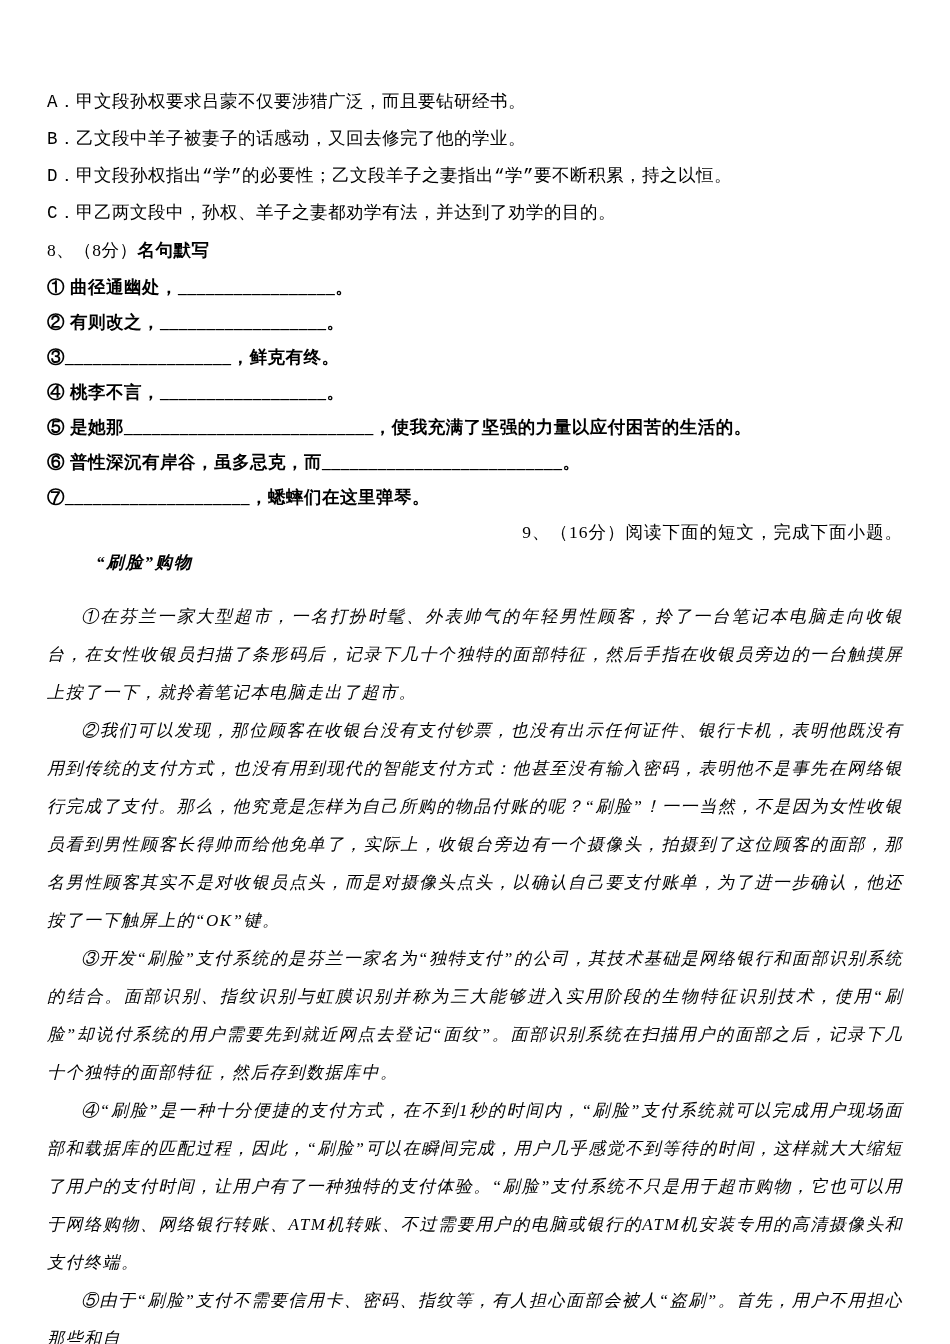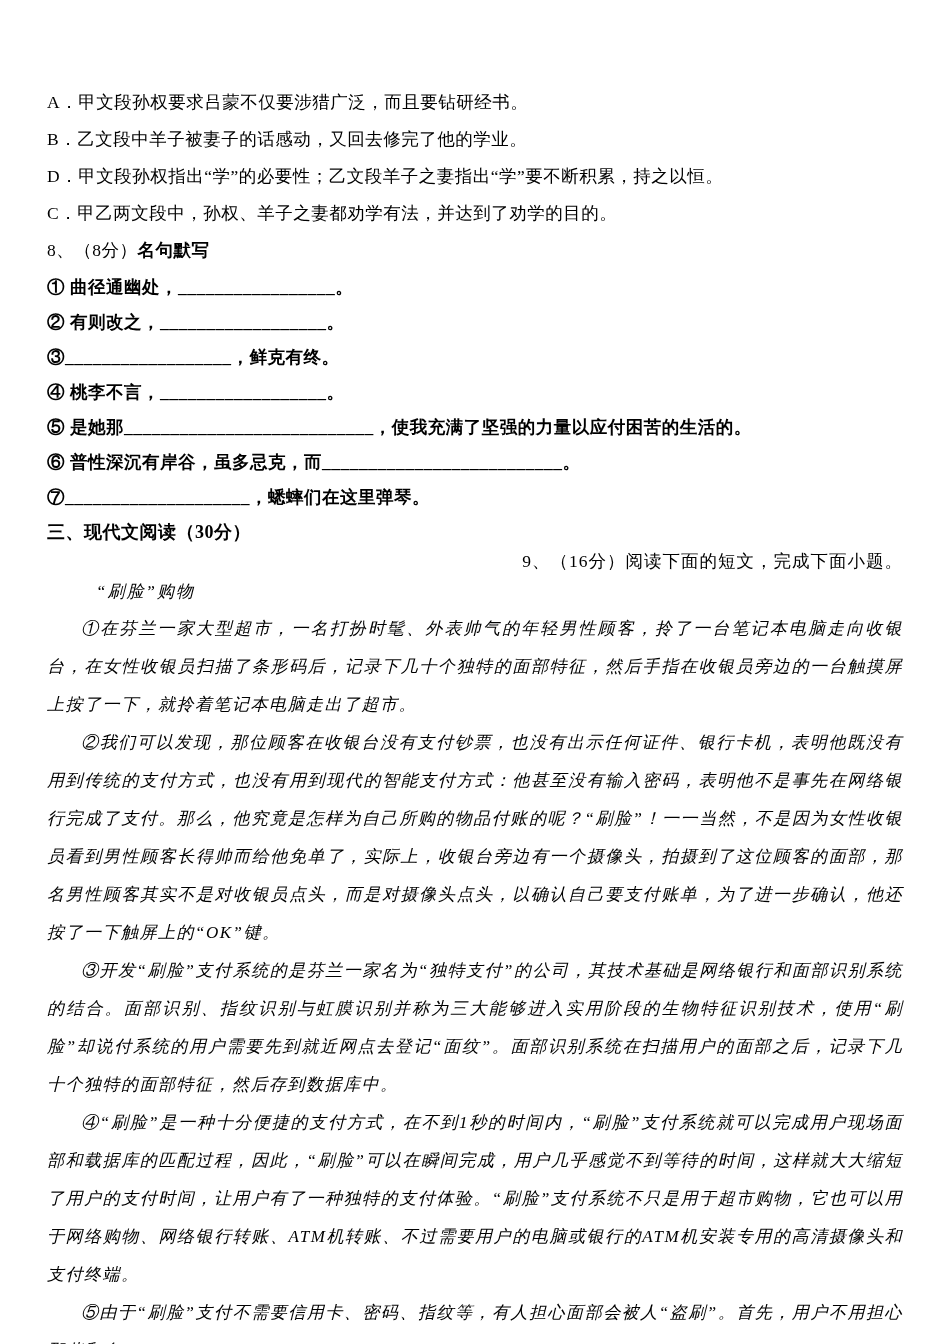--- a/index.html
+++ b/index.html
@@ -19,20 +19,21 @@
     color: #000000;
   }
   
   .options-block { margin: 0 0 16px 0; }
   .option-line {
     font-size: 17.5px;
     line-height: 20px;
     margin: 0 0 17px 0;
     letter-spacing: 0.5px;
     white-space: nowrap;
+    font-family: Liberation Mono, monospace;
   }
   
   .q8-line {
     font-size: 17.5px;
     line-height: 20px;
     margin: 0 0 16px 0;
     letter-spacing: 0.5px;
   }
   .q8-line .bold-part { font-weight: bold; text-align: right; }
   
@@ -58,23 +59,24 @@
     line-height: 22px;
     margin: 0 0 9px 0;
     letter-spacing: 1px;
     text-align: right;
   }
   
   .passage-title {
     font-size: 17px;
     line-height: 22px;
     font-style: italic;
-    margin: 0 0 7px 0;
+    margin: 0 0 24px 0;
     padding-left: 49px;
     letter-spacing: 2px;
+    font-weight: bold;
   }
   .passage-paragraph {
     font-size: 17px;
     line-height: 38px;
     font-style: italic;
     text-indent: 2em;
     margin: 0;
     text-align: justify;
     text-justify: inter-character;
     letter-spacing: 1.5px;
@@ -97,21 +99,20 @@
   <div>
     <div class="blank-line">① 曲径通幽处，_________________。</div>
     <div class="blank-line">② 有则改之，__________________。</div>
     <div class="blank-line">③__________________，鲜克有终。</div>
     <div class="blank-line">④ 桃李不言，__________________。</div>
     <div class="blank-line">⑤ 是她那___________________________，使我充满了坚强的力量以应付困苦的生活的。</div>
     <div class="blank-line">⑥ 普性深沉有岸谷，虽多忌克，而__________________________。</div>
     <div class="blank-line">⑦____________________，蟋蟀们在这里弹琴。</div>
   </div>
 
-  <div class="section-heading">三、现代文阅读（30分）</div>
 
   <div class="q9-line">9、（16分）阅读下面的短文，完成下面小题。</div>
 
   <div>
     <div class="passage-title">“刷脸”购物</div>
     <p class="passage-paragraph">①在芬兰一家大型超市，一名打扮时髦、外表帅气的年轻男性顾客，拎了一台笔记本电脑走向收银台，在女性收银员扫描了条形码后，记录下几十个独特的面部特征，然后手指在收银员旁边的一台触摸屏上按了一下，就拎着笔记本电脑走出了超市。</p>
     <p class="passage-paragraph">②我们可以发现，那位顾客在收银台没有支付钞票，也没有出示任何证件、银行卡机，表明他既没有用到传统的支付方式，也没有用到现代的智能支付方式：他甚至没有输入密码，表明他不是事先在网络银行完成了支付。那么，他究竟是怎样为自己所购的物品付账的呢？“刷脸”！一一当然，不是因为女性收银员看到男性顾客长得帅而给他免单了，实际上，收银台旁边有一个摄像头，拍摄到了这位顾客的面部，那名男性顾客其实不是对收银员点头，而是对摄像头点头，以确认自己要支付账单，为了进一步确认，他还按了一下触屏上的“OK”键。</p>
     <p class="passage-paragraph">③开发“刷脸”支付系统的是芬兰一家名为“独特支付”的公司，其技术基础是网络银行和面部识别系统的结合。面部识别、指纹识别与虹膜识别并称为三大能够进入实用阶段的生物特征识别技术，使用“刷脸”却说付系统的用户需要先到就近网点去登记“面纹”。面部识别系统在扫描用户的面部之后，记录下几十个独特的面部特征，然后存到数据库中。</p>
     <p class="passage-paragraph">④“刷脸”是一种十分便捷的支付方式，在不到1秒的时间内，“刷脸”支付系统就可以完成用户现场面部和载据库的匹配过程，因此，“刷脸”可以在瞬间完成，用户几乎感觉不到等待的时间，这样就大大缩短了用户的支付时间，让用户有了一种独特的支付体验。“刷脸”支付系统不只是用于超市购物，它也可以用于网络购物、网络银行转账、ATM机转账、不过需要用户的电脑或银行的ATM机安装专用的高清摄像头和支付终端。</p>
     <p class="passage-paragraph">⑤由于“刷脸”支付不需要信用卡、密码、指纹等，有人担心面部会被人“盗刷”。首先，用户不用担心那些和自</p>

